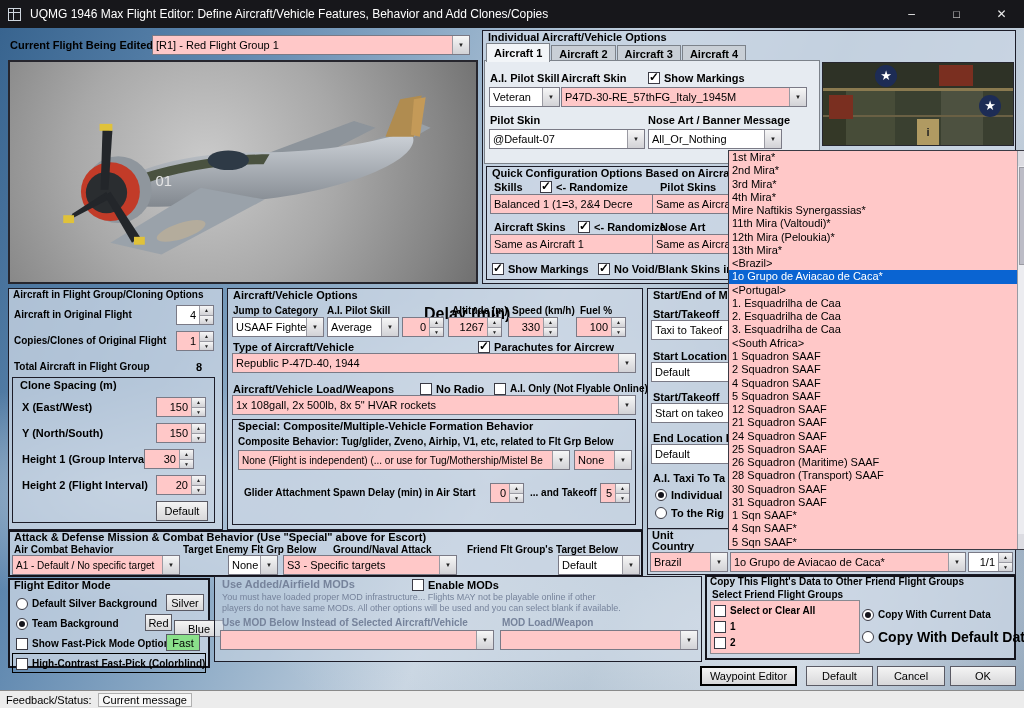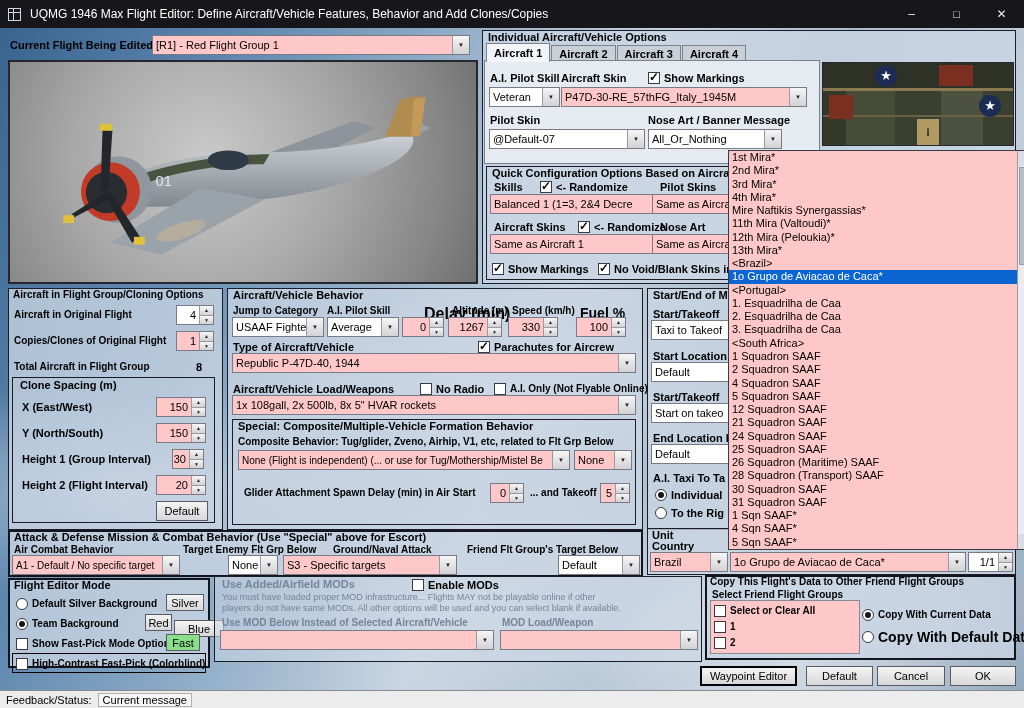--- a/index.html
+++ b/index.html
@@ -244,45 +244,45 @@
     </div>
     <span class="lbl" style="left:22px;top:399px">Y (North/South)</span>
     <div class="spin pink" style="left:156px;top:395px;width:50px">
       <span class="st">150</span>
       <span class="sb">
           <span class="up"></span>
           <span class="dn"></span>
         </span>
     </div>
     <span class="lbl" style="left:22px;top:425px">Height 1 (Group Interval)</span>
-    <div class="spin pink" style="left:172px;top:421px;width:32px">
+    <div class="spin pink" style="left:144px;top:421px;width:50px">
       <span class="st">30</span>
       <span class="sb">
           <span class="up"></span>
           <span class="dn"></span>
         </span>
     </div>
     <span class="lbl" style="left:22px;top:451px">Height 2 (Flight Interval)</span>
     <div class="spin pink" style="left:156px;top:447px;width:50px">
       <span class="st">20</span>
       <span class="sb">
           <span class="up"></span>
           <span class="dn"></span>
         </span>
     </div>
     <div class="btn" style="left:156px;top:473px;width:52px;height:20px">Default</div>
 
     <div class="p" style="left:227px;top:260px;width:416px;height:242px"></div>
-    <span class="lbl" style="left:233px;top:261px">Aircraft/Vehicle Behavior</span>
+    <span class="lbl" style="left:233px;top:261px">Aircraft/Vehicle Options</span>
     <span class="lbl" style="left:233px;top:277px;font-size:10px">Jump to Category</span>
     <span class="lbl" style="left:327px;top:277px;font-size:10px">A.I. Pilot Skill</span>
     <span class="lbl" style="left:424px;top:277px;font-size:16px">Delay (min)</span>
     <span class="lbl" style="left:452px;top:277px;font-size:10px">Altitude (m)</span>
     <span class="lbl" style="left:512px;top:277px;font-size:10px">Speed (km/h)</span>
-    <span class="lbl" style="left:580px;top:277px;font-size:14px">Fuel %</span>
+    <span class="lbl" style="left:580px;top:277px;font-size:10px">Fuel %</span>
     <div class="combo" style="left:232px;top:289px;width:92px">
       <span class="ct">USAAF Fighter</span>
         <span class="cb"></span>
     </div>
     <div class="combo" style="left:327px;top:289px;width:72px">
       <span class="ct">Average</span>
         <span class="cb"></span>
     </div>
     <div class="spin pink" style="left:402px;top:289px;width:42px">
       <span class="st">0</span>

